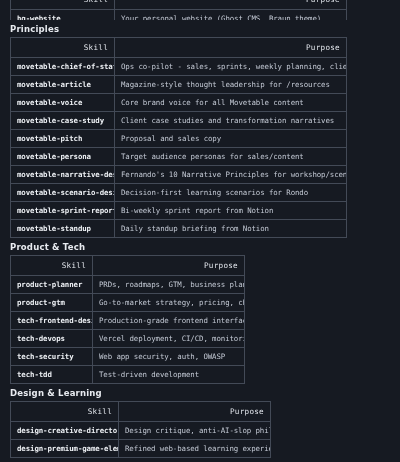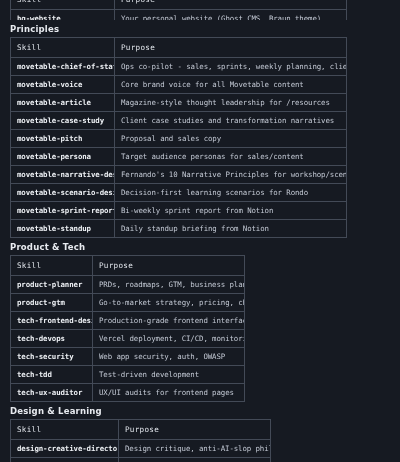--- a/index.html
+++ b/index.html
@@ -47,21 +47,21 @@
     border: 1px solid #434a57;
     padding: 3px 6px;
     font-size: 7.4px;
     line-height: 11px;
     height: 11px;
     vertical-align: middle;
     white-space: nowrap;
     overflow: hidden;
   }
   table.skill-table th {
-    text-align: left;
+    text-align: right;
     font-weight: normal;
     color: #e4e8ee;
     font-size: 7.6px;
     letter-spacing: .3px;
     padding-top: 4px;
     padding-bottom: 4px;
   }
   table.skill-table td.skill-cell {
     font-weight: bold;
     color: #eef1f5;
@@ -135,26 +135,26 @@
         <th>Skill</th>
         <th>Purpose</th>
       </tr>
     </thead>
     <tbody>
       <tr>
           <td class="skill-cell">movetable-chief-of-staff</td>
           <td class="purpose-cell">Ops co-pilot - sales, sprints, weekly planning, client comms</td>
         </tr>
       <tr>
+          <td class="skill-cell">movetable-article</td>
+          <td class="purpose-cell">Magazine-style thought leadership for /resources</td>
+        </tr>
+      <tr>
           <td class="skill-cell">movetable-voice</td>
           <td class="purpose-cell">Core brand voice for all Movetable content</td>
-        </tr>
-      <tr>
-          <td class="skill-cell">movetable-article</td>
-          <td class="purpose-cell">Magazine-style thought leadership for /resources</td>
         </tr>
       <tr>
           <td class="skill-cell">movetable-case-study</td>
           <td class="purpose-cell">Client case studies and transformation narratives</td>
         </tr>
       <tr>
           <td class="skill-cell">movetable-pitch</td>
           <td class="purpose-cell">Proposal and sales copy</td>
         </tr>
       <tr>
@@ -210,24 +210,20 @@
           <td class="purpose-cell">Vercel deployment, CI/CD, monitoring</td>
         </tr>
       <tr>
           <td class="skill-cell">tech-security</td>
           <td class="purpose-cell">Web app security, auth, OWASP</td>
         </tr>
       <tr>
           <td class="skill-cell">tech-tdd</td>
           <td class="purpose-cell">Test-driven development</td>
         </tr>
-      <tr>
-          <td class="skill-cell">tech-ux-auditor</td>
-          <td class="purpose-cell">UX/UI audits for frontend pages</td>
-        </tr>
     </tbody>
   </table>
 
   <div class="section-heading">Design &amp; Learning</div>
   <table class="skill-table t-des">
     <colgroup>
         <col class="c1">
         <col class="c2">
       </colgroup>
     <thead>

